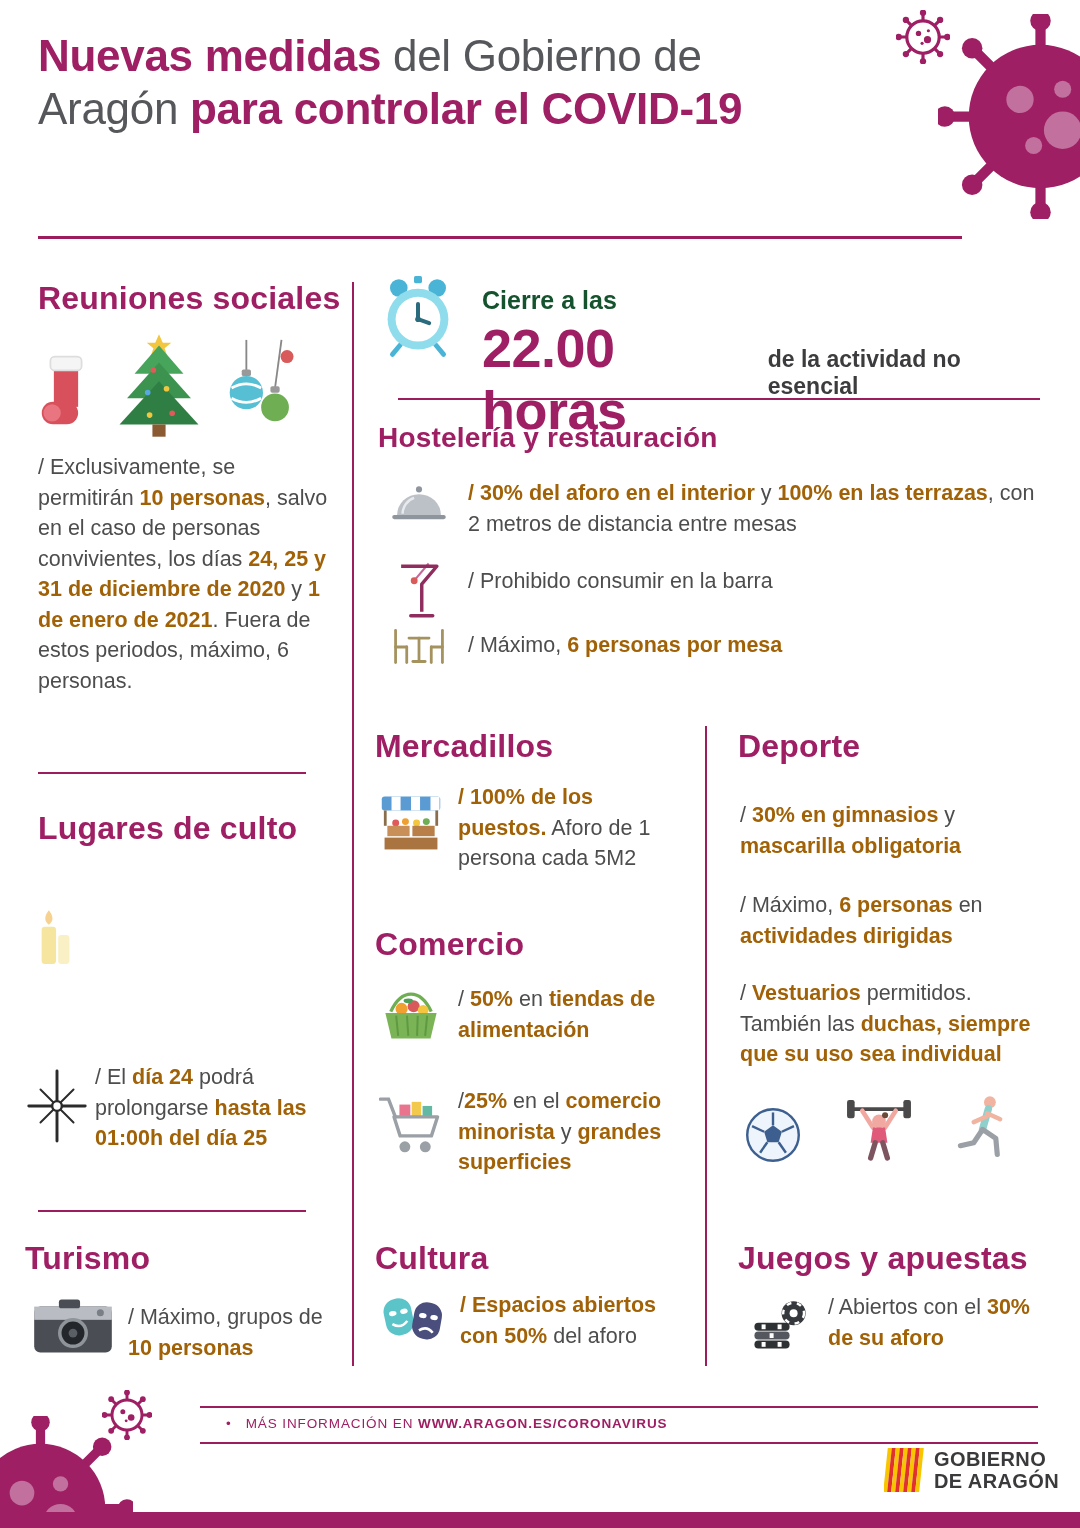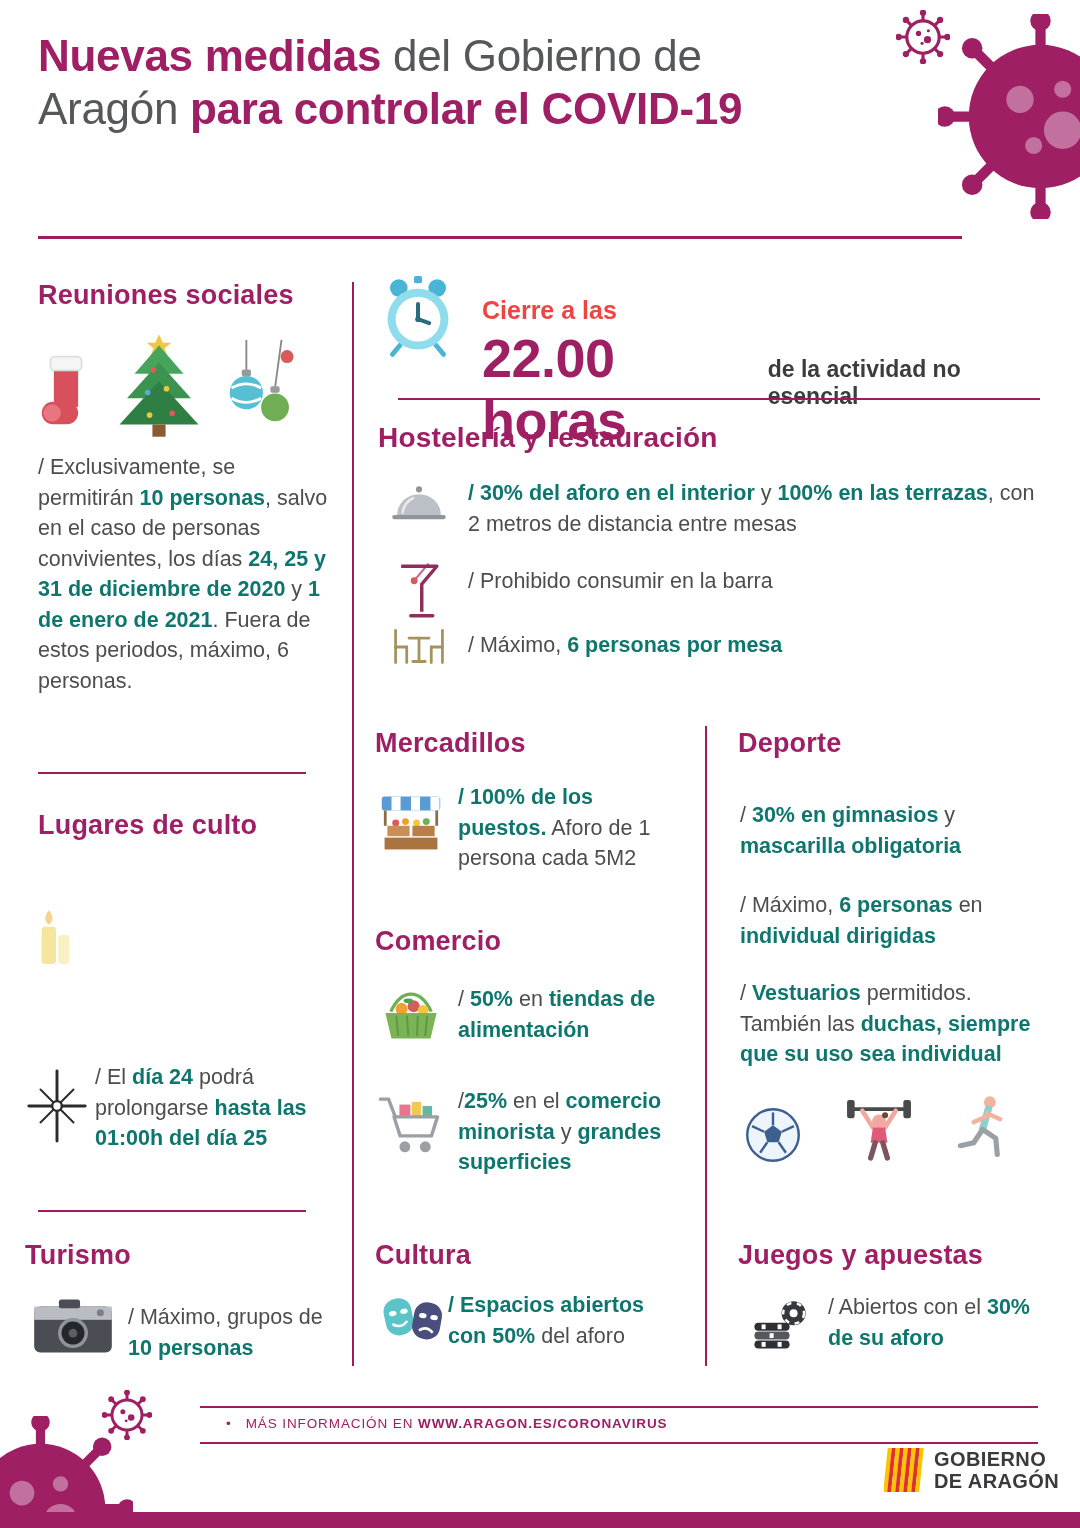--- a/index.html
+++ b/index.html
@@ -2,31 +2,31 @@
 <html><head>
 <meta charset="utf-8">
 <style>
   *{margin:0;padding:0;box-sizing:border-box}
   html,body{background:#ffffff}
   #page{position:relative;width:1080px;height:1528px;background:#fff;overflow:hidden;
         font-family:"Liberation Sans",sans-serif;color:#4d4d4d}
   .abs{position:absolute}
   .hr{background:#9b1d5e;height:2px}
   .vr{background:#9b1d5e;width:2px}
-  .h2{font-size:27px;font-weight:700;color:#9e1f63;letter-spacing:.2px}
+  .h2{font-size:32px;font-weight:700;color:#9e1f63;letter-spacing:.2px}
   .body{font-size:21.5px;line-height:1.42;color:#4d4d4d}
-  .b{font-weight:700;color:#0f766e}
+  .b{font-weight:700;color:#a16207}
   .title{font-size:44px;line-height:1.2;font-weight:700;letter-spacing:-.3px;color:#9e1f63}
   .plain{font-weight:400;color:#56575b}
   .alert{font-size:35px;color:#a25a83;font-weight:400}
   .alert sup{font-size:20px}
   .order{font-size:19px;font-style:italic;color:#4b4b4d}
   .alert-row{display:flex;align-items:baseline;gap:30px;margin-top:20px}
   .closing-wrap{display:flex;align-items:flex-start;gap:24px}
-  .closing-intro{font-size:25px;font-weight:700;color:#ef4444;margin-top:22px}
+  .closing-intro{font-size:25px;font-weight:700;color:#14532d;margin-top:12px}
   .closing-line2{display:flex;align-items:baseline;margin-top:2px}
   .closing-time{font-size:54px;font-weight:700;color:#9e1f63;letter-spacing:-.5px}
   .closing-suffix{font-size:23px;font-weight:700;color:#3c3c3e;margin-left:12px}
   .row{display:flex;align-items:flex-start}
   .icon-cell{flex:0 0 auto;display:flex;justify-content:center}
   .footer-info{font-size:13.5px;letter-spacing:.9px;color:#9e1f63;font-weight:500}
   .footer-info .b{color:#9e1f63;font-weight:700}
   .logo{display:flex;align-items:center;gap:10px}
   .logo-text{font-size:20px;font-weight:700;color:#3a3a3c;line-height:1.12;letter-spacing:.4px}
   .bottom-bar{background:#9e1f63}
@@ -317,26 +317,26 @@
           <path d="M18 46 q12 11 24 0" stroke="#ffffff" stroke-width="4" fill="none"></path>
         </g>
         <g transform="rotate(10 72 44)">
           <rect x="52" y="14" width="44" height="58" rx="20" fill="#4a4e7c"></rect>
           <ellipse cx="66" cy="36" rx="6" ry="4" fill="#ffffff"></ellipse>
           <ellipse cx="84" cy="36" rx="6" ry="4" fill="#ffffff"></ellipse>
           <path d="M64 60 q11 -10 22 0" stroke="#ffffff" stroke-width="4" fill="none"></path>
         </g>
       </svg>
     </div>
-    <p class="body" style="width:228px;"><span class="b">/ Espacios abiertos con 50%</span><span> del aforo</span></p>
+    <p class="body" style="width:228px;margin-left:12px"><span class="b">/ Espacios abiertos con 50%</span><span> del aforo</span></p>
   </div>
 
   <h2 class="abs h2" style="left:738px;top:728px">Deporte</h2>
   <p class="abs body" style="left:740px;top:800px;width:308px"><span>/ </span><span class="b">30% en gimnasios</span><span> y </span><span class="b">mascarilla obligatoria</span></p>
-  <p class="abs body" style="left:740px;top:890px;width:308px"><span>/ Máximo, </span><span class="b">6 personas</span><span> en </span><span class="b">individual dirigidas</span></p>
+  <p class="abs body" style="left:740px;top:890px;width:308px"><span>/ Máximo, </span><span class="b">6 personas</span><span> en </span><span class="b">actividades dirigidas</span></p>
   <p class="abs body" style="left:740px;top:978px;width:312px"><span>/ </span><span class="b">Vestuarios</span><span> permitidos. También las </span><span class="b">duchas, siempre que su uso sea individual</span></p>
 
   <div class="abs" style="left:744px;top:1092px;width:300px;display:flex;align-items:flex-end;gap:40px">
     <svg style="width:58px;height:58px" viewBox="0 0 72 72">
       <circle cx="36" cy="36" r="32" fill="#eef4fb" stroke="#3c5f8f" stroke-width="3"></circle>
       <polygon points="36,24 47,32 43,45 29,45 25,32" fill="#3c5f8f"></polygon>
       <g stroke="#3c5f8f" stroke-width="3">
         <line x1="36" y1="24" x2="36" y2="8"></line>
           <line x1="47" y1="32" x2="62" y2="25"></line>
         <line x1="43" y1="45" x2="52" y2="58"></line>

